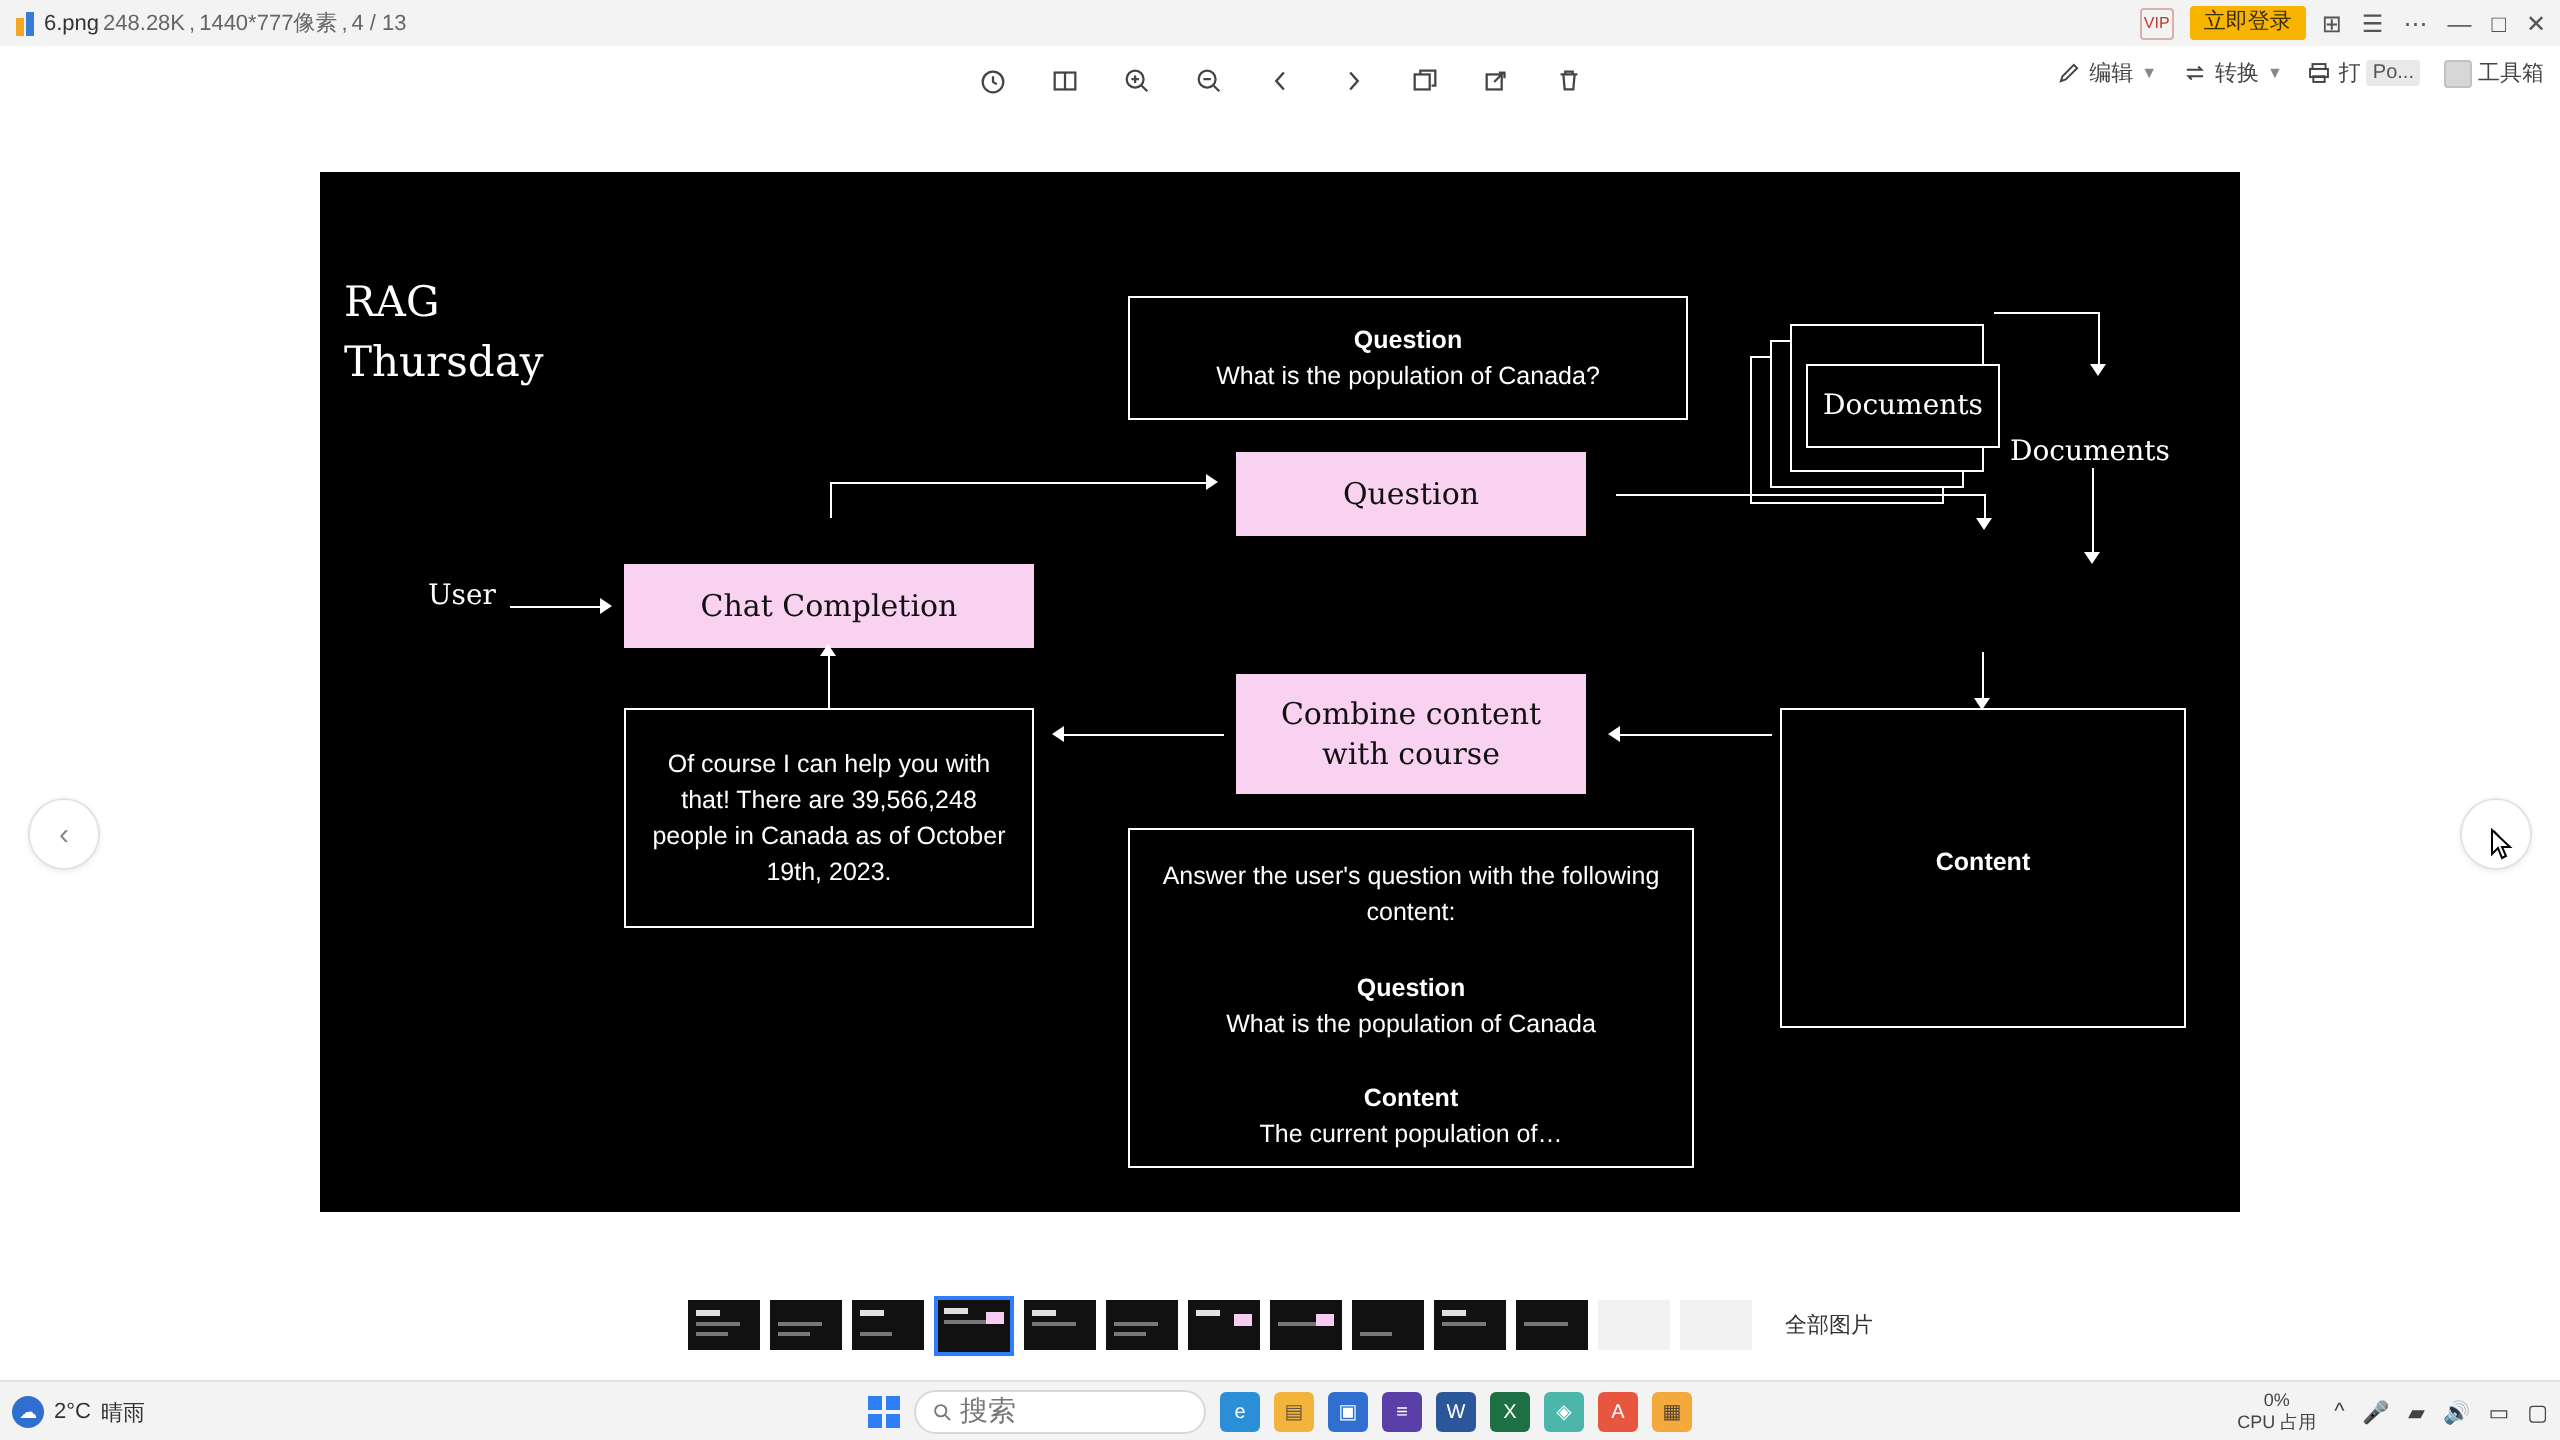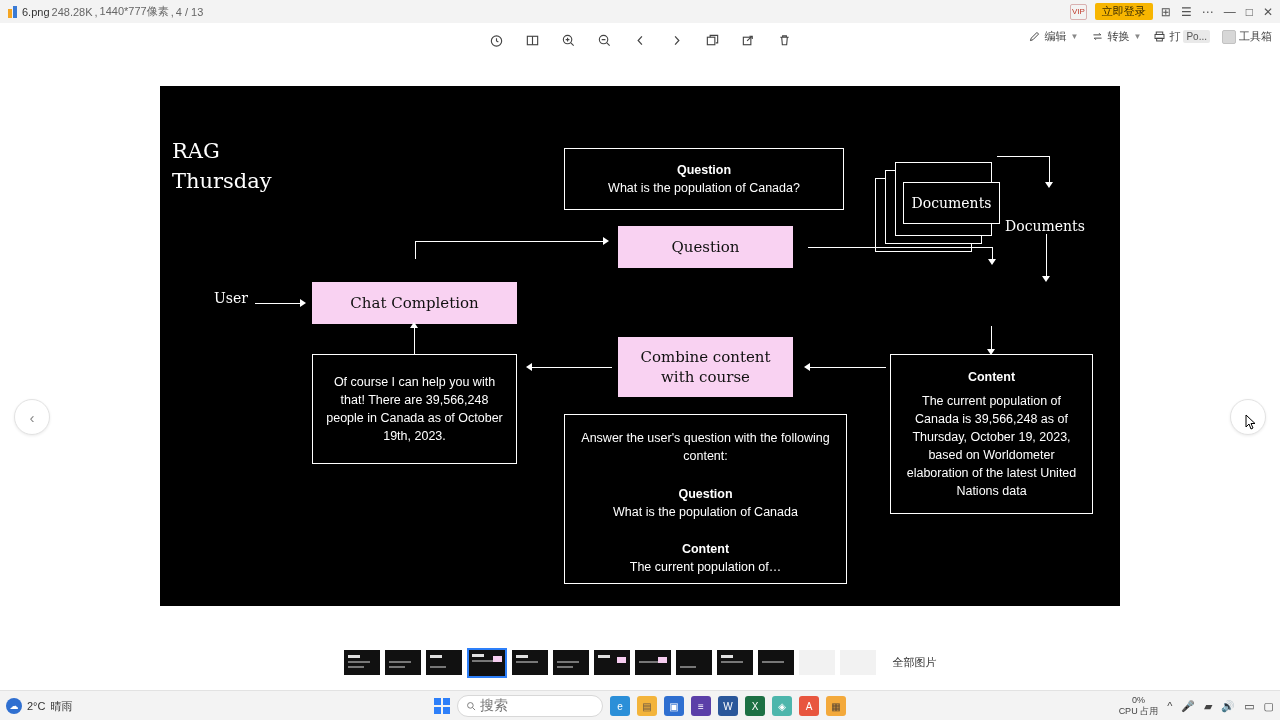--- a/index.html
+++ b/index.html
@@ -306,21 +306,20 @@
 
     <div class="box box-pink" style="left:458px;top:251px;width:175px;height:60px;">
       <div>Combine content</div>
       <div>with course</div>
     </div>
 
     <div class="box box-dark" style="left:152px;top:268px;width:205px;height:110px;padding:0 10px;">Of course I can help you with that! There are 39,566,248 people in Canada as of October 19th, 2023.</div>
 
     <div class="box box-dark" style="left:730px;top:268px;width:203px;height:160px;padding:0 10px;">
       <div class="b-bold" style="margin-bottom:6px;">Content</div>
-      <div>The current population of Canada is 39,566,248 as of Thursday, October 19, 2023, based on Worldometer elaboration of the latest United Nations data</div>
     </div>
 
     <div class="box box-dark" style="left:404px;top:328px;width:283px;height:170px;padding:0 14px;justify-content:flex-start;padding-top:14px;">
       <div>Answer the user's question with the following content:</div>
       <div class="b-bold" style="margin-top:20px;">Question</div>
       <div>What is the population of Canada</div>
       <div class="b-bold" style="margin-top:19px;">Content</div>
       <div>The current population of…</div>
     </div>
 

